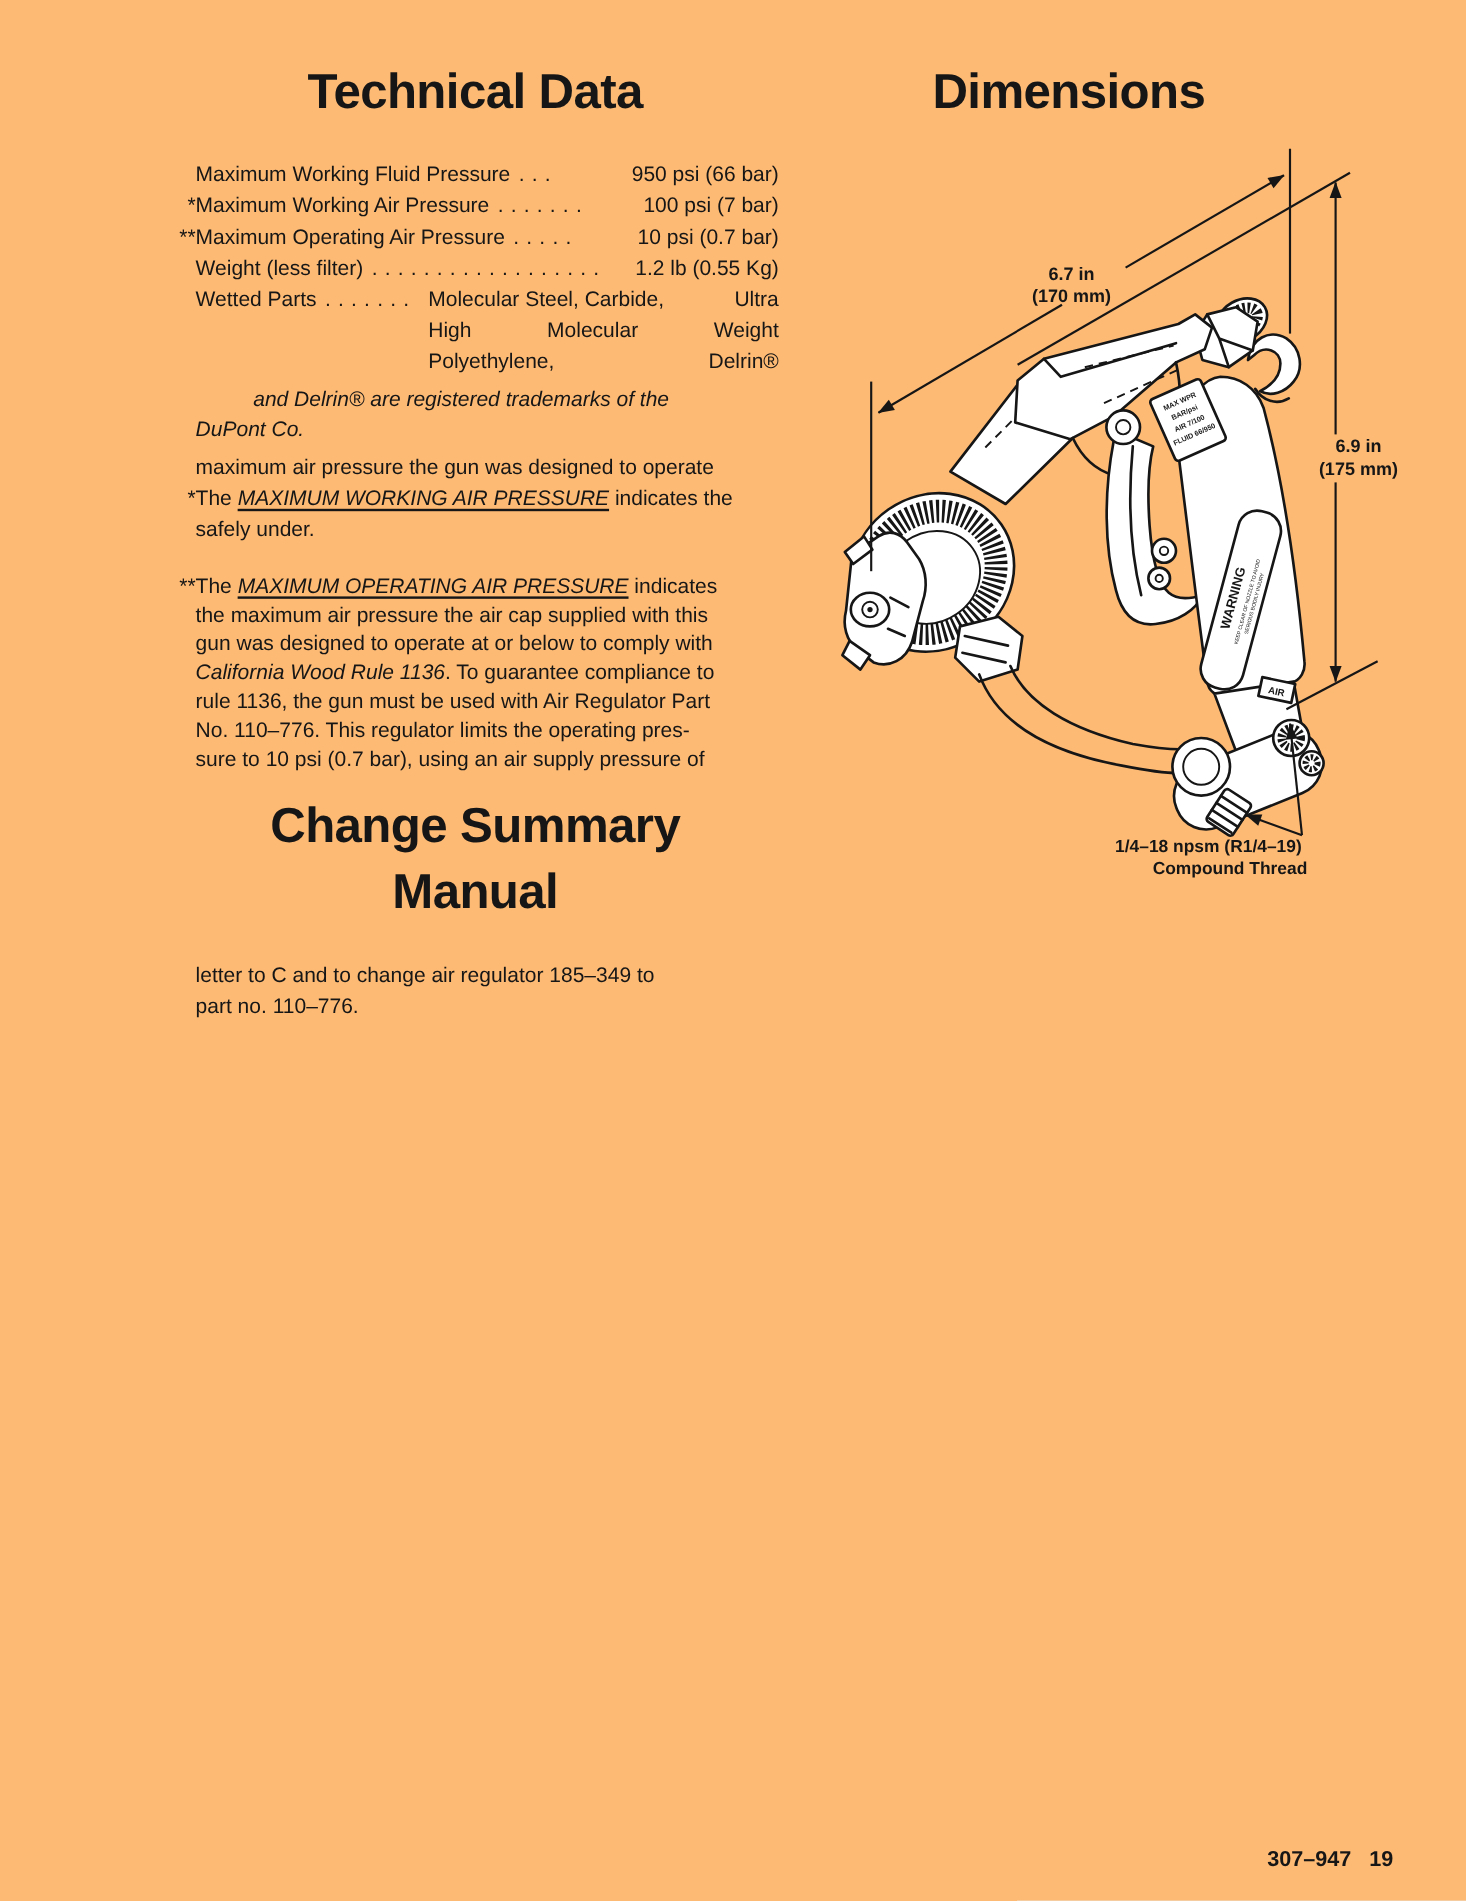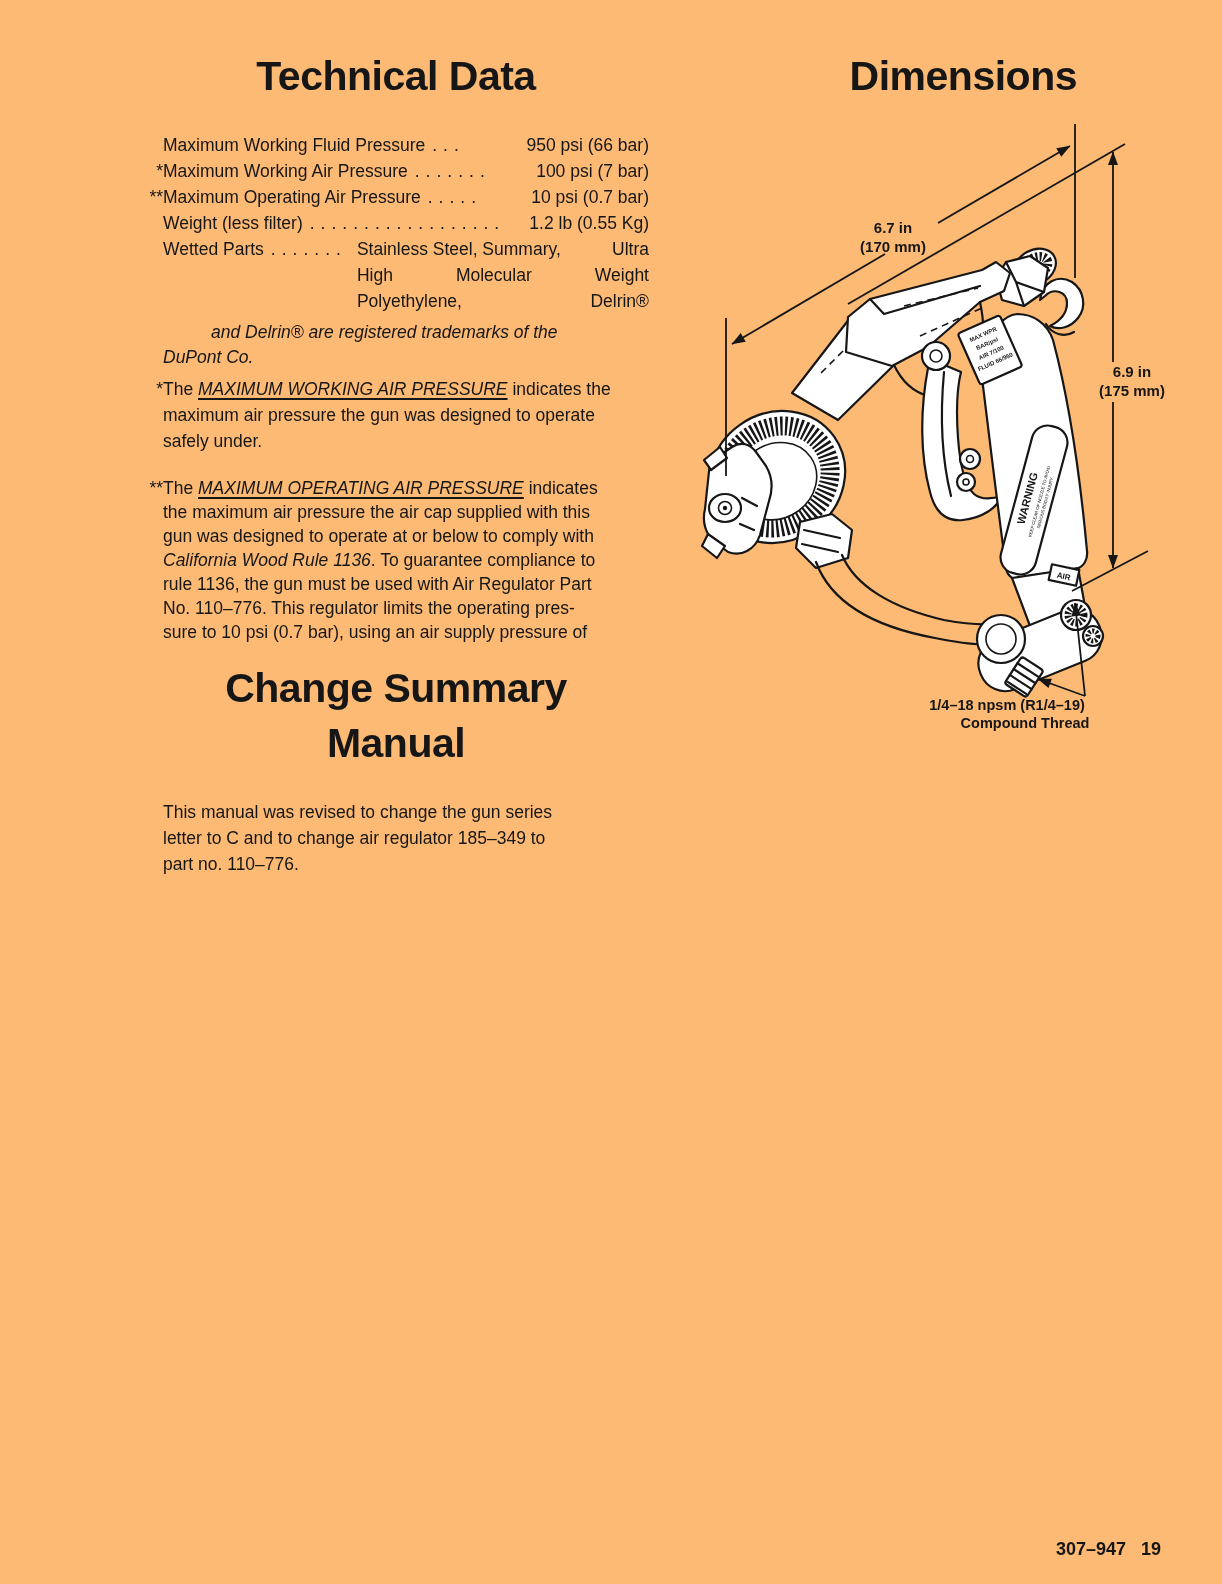--- a/index.html
+++ b/index.html
@@ -28,21 +28,21 @@
   .tm-l1{margin-left:48px;}
   .footnote{padding-left:20px;font-size:17.5px;}
   .fn-working{margin-top:6px;line-height:26px;}
   .fn-operating{margin-top:22px;line-height:24px;}
   .fn-star{display:inline-block;width:20px;margin-left:-20px;text-align:right;white-space:pre;}
   .term{font-style:italic;text-decoration:underline;text-underline-offset:2.5px;text-decoration-thickness:1.5px;}
   .ital{font-style:italic;}
   .h-manual{margin-top:17px;line-height:55px;}
   .summary{margin:28px 0 0 20px;font-size:17.5px;line-height:26px;}
   
-  .dim-title{position:absolute;left:757px;top:53px;width:320px;text-align:right;}
+  .dim-title{position:absolute;left:777px;top:53px;width:320px;text-align:left;}
   .drawing{position:absolute;left:680px;top:110px;}
   
   .footer{position:absolute;left:1056px;top:1539px;font-size:18px;font-weight:bold;display:flex;gap:15px;}
   
   svg text{font-family:"Liberation Sans", sans-serif;fill:#161616;}
   .dimtxt{font-size:15px;font-weight:bold;}
   .thrtxt{font-size:14.5px;font-weight:bold;}
   .ln{stroke:#161616;stroke-width:1.8;fill:none;}
   .gl{stroke:#161616;stroke-width:2.2;fill:none;stroke-linejoin:round;stroke-linecap:round;}
   .wh{stroke:#161616;stroke-width:2.2;fill:#ffffff;stroke-linejoin:round;}
@@ -88,21 +88,21 @@
         <span class="spec-dots">..................</span>
         <span class="spec-value">1.2 lb (0.55 Kg)</span>
       </div>
 
       <div class="spec-row">
         <span class="spec-star"></span>
         <span class="spec-label">Wetted Parts</span>
         <span class="spec-dots-fixed">.......</span>
         <span class="wetted-value">
           <span class="wv-line">
-            <span>Stainless Steel, Summary,</span>
+            <span>Molecular Steel, Carbide,</span>
             <span>Ultra</span>
           </span>
           <span class="wv-line">
             <span>High</span>
             <span>Molecular</span>
             <span>Weight</span>
           </span>
           <span class="wv-line">
             <span>Polyethylene,</span>
             <span>Delrin®</span>
@@ -110,42 +110,41 @@
         </span>
       </div>
     </div>
 
     <div class="tm-note">
       <div class="tm-l1">and Delrin® are registered trademarks of the</div>
       <div>DuPont Co.</div>
     </div>
 
     <div class="footnote fn-working">
+      <div>maximum air pressure the gun was designed to operate</div>
       <div><span class="fn-star">*</span><span>The </span><span class="term">MAXIMUM WORKING AIR PRESSURE</span><span> indicates the</span></div>
-      <div>maximum air pressure the gun was designed to operate</div>
       <div>safely under.</div>
     </div>
 
     <div class="footnote fn-operating">
       <div><span class="fn-star">**</span><span>The </span><span class="term">MAXIMUM OPERATING AIR PRESSURE</span><span> indicates</span></div>
       <div>the maximum air pressure the air cap supplied with this</div>
       <div>gun was designed to operate at or below to comply with</div>
       <div><span class="ital">California Wood Rule 1136</span><span>. To guarantee compliance to</span></div>
       <div>rule 1136, the gun must be used with Air Regulator Part</div>
       <div>No. 110–776. This regulator limits the operating pres-</div>
       <div>sure to 10 psi (0.7 bar), using an air supply pressure of</div>
     </div>
 
     <h2 class="h-big h-manual">
       <div>Change Summary</div>
       <div>Manual</div>
     </h2>
 
     <div class="summary">
-      <div>This manual was revised to change the gun series</div>
       <div>letter to C and to change air regulator 185–349 to</div>
       <div>part no. 110–776.</div>
     </div>
   </div>
 
   <h1 class="h-big dim-title">Dimensions</h1>
 
   <svg class="drawing" width="520" height="670" viewBox="0 0 520 670">
     <defs>
       <marker id="arw" markerWidth="15" markerHeight="11" refX="13.5" refY="5.5" orient="auto-start-reverse" markerUnits="userSpaceOnUse">

